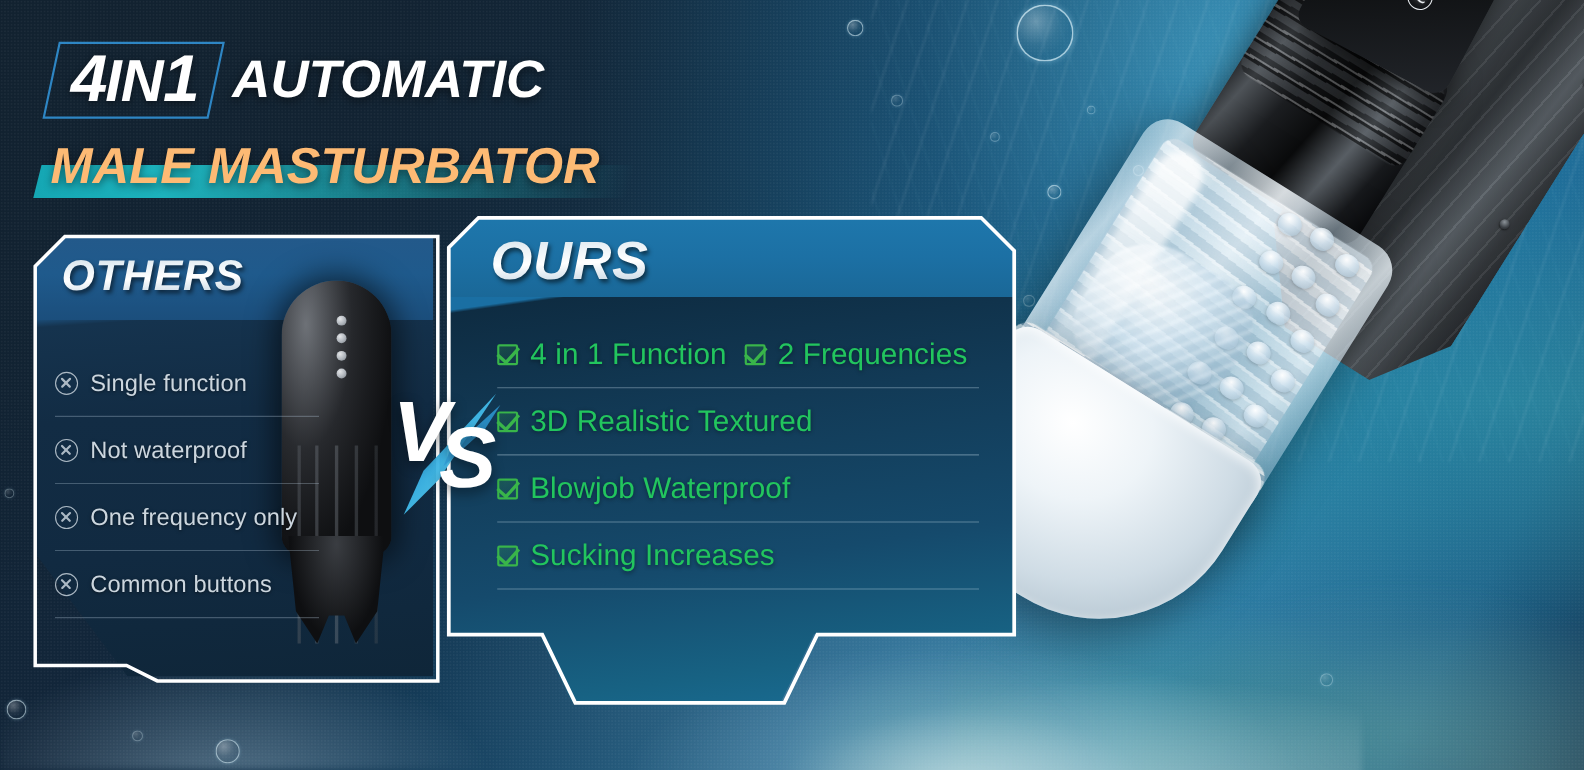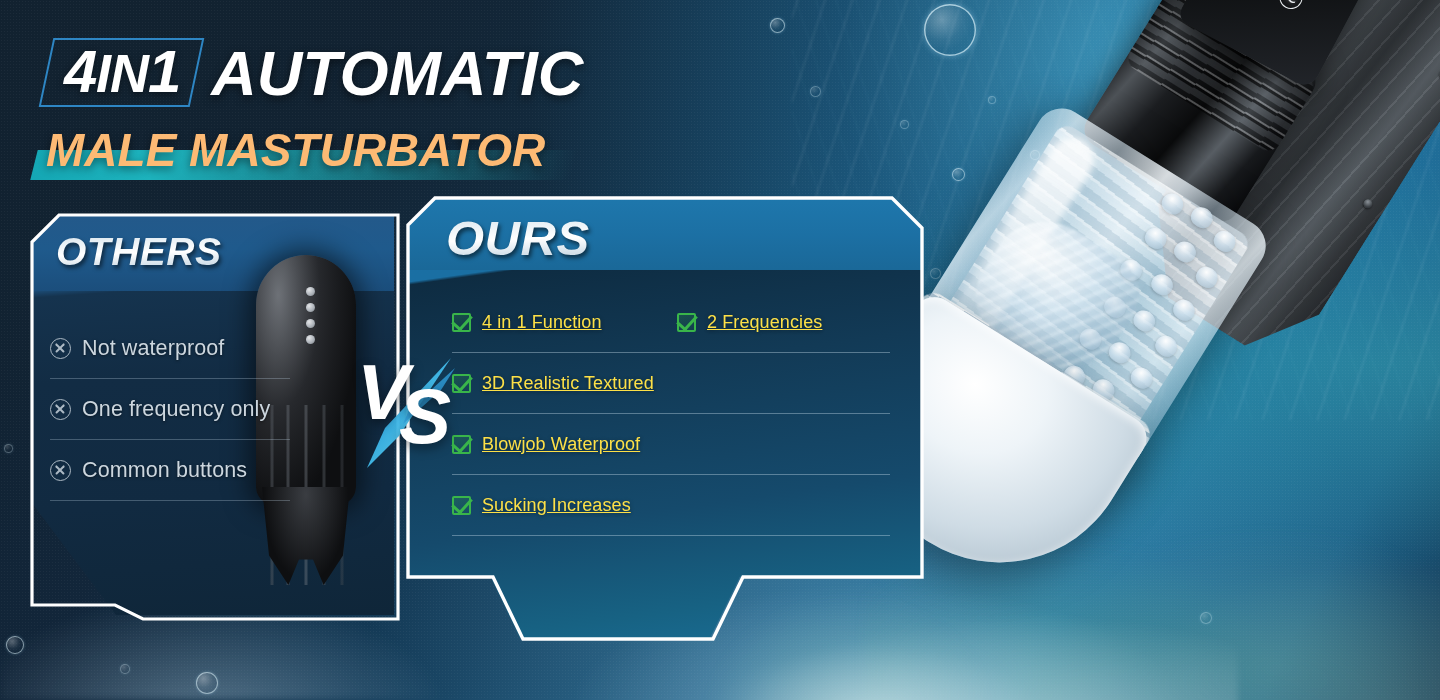--- a/index.html
+++ b/index.html
@@ -87,21 +87,21 @@
   }
   .badge4 > span{
     display:inline-block; transform:skewX(12deg);
     font-size:54px; font-weight:bold; font-style:italic; letter-spacing:-1px;
     color:#ffffff; line-height:60px;
     text-shadow:0 2px 7px rgba(0,0,0,.45);
   }
   .badge4 .num{ font-size:60px; }
   .hl-auto{
     display:inline-block; vertical-align:middle; margin-left:10px;
-    font-size:63px; font-weight:bold; font-style:italic; letter-spacing:0px;
+    font-size:48px; font-weight:bold; font-style:italic; letter-spacing:0px;
     color:#fff; line-height:60px;
     text-shadow:0 3px 9px rgba(0,0,0,.5);
   }
   .hl-row2{ position:relative; margin-top:14px; height:56px; }
   .hl-bar{
     position:absolute; left:-12px; top:26px; width:540px; height:30px;
     transform:skewX(-14deg);
     background:linear-gradient(90deg, #15a7b4 0%, #1db2bc 22%, rgba(30,178,188,.55) 62%, rgba(30,178,188,0) 100%);
   }
   .hl-male{
@@ -228,23 +228,22 @@
     flex:0 0 auto; width:19px; height:19px; margin-right:11px;
     position:relative; border:2px solid #39b54a; border-radius:2px;
     background:linear-gradient(160deg, rgba(57,181,74,.22), rgba(57,181,74,.05));
   }
   .ico-chk:after{
     content:""; position:absolute; left:2px; top:-4px;
     width:9px; height:16px; border-right:3px solid #39b54a; border-bottom:3px solid #39b54a;
     transform:rotate(42deg);
   }
   .u-label{
-    font-size:18px; color:#fde047; letter-spacing:.1px; white-space:nowrap;
+    font-size:27px; color:#22c55e; letter-spacing:.1px; white-space:nowrap;
     text-shadow:0 1px 4px rgba(0,0,0,.45);
-    text-decoration:underline;
   }
 
   
   #vs{ position:absolute; left:355px; top:340px; width:112px; height:130px; }
   #vs svg{ position:absolute; left:0; top:0; }
   .vs-text{
     position:absolute; left:0; top:0; width:112px; height:130px;
     font-size:78px; font-weight:bold; font-style:italic; color:#ffffff;
     line-height:92px; letter-spacing:-6px;
     text-shadow:0 4px 12px rgba(0,0,0,.45);
@@ -467,20 +466,24 @@
         <i></i>
       </div>
     <div class="op-flute"></div>
     <div class="op-base"></div>
   </div>
   <div class="p-title" id="othersTitle">OTHERS</div>
 
   <div class="list" id="othersList">
     <div class="o-row">
       <span class="ico-x"></span>
+      <span class="o-label">Single function</span>
+    </div>
+    <div class="o-row">
+      <span class="ico-x"></span>
       <span class="o-label">Not waterproof</span>
     </div>
     <div class="o-row">
       <span class="ico-x"></span>
       <span class="o-label">One frequency only</span>
     </div>
     <div class="o-row">
       <span class="ico-x"></span>
       <span class="o-label">Common buttons</span>
     </div>

